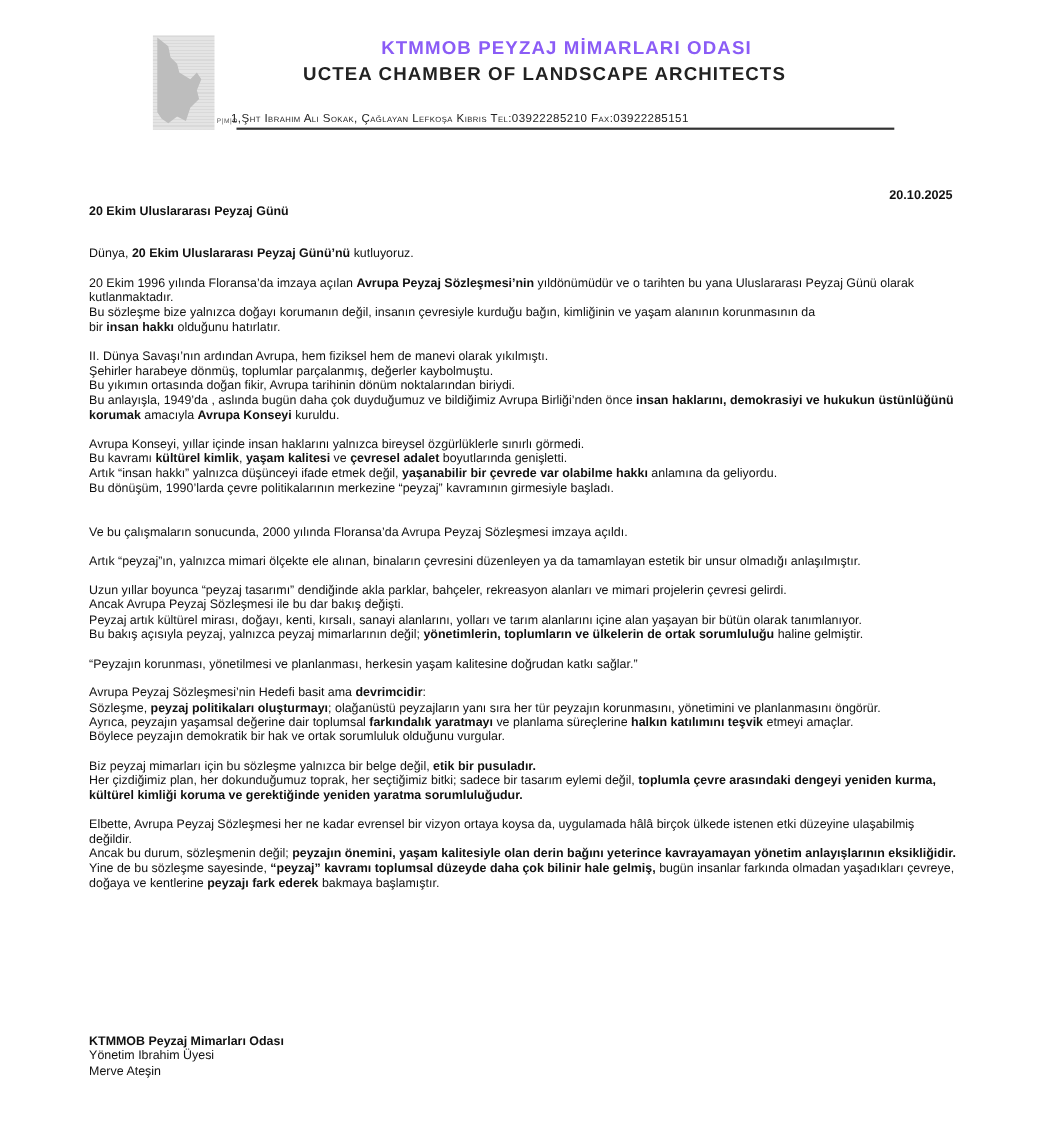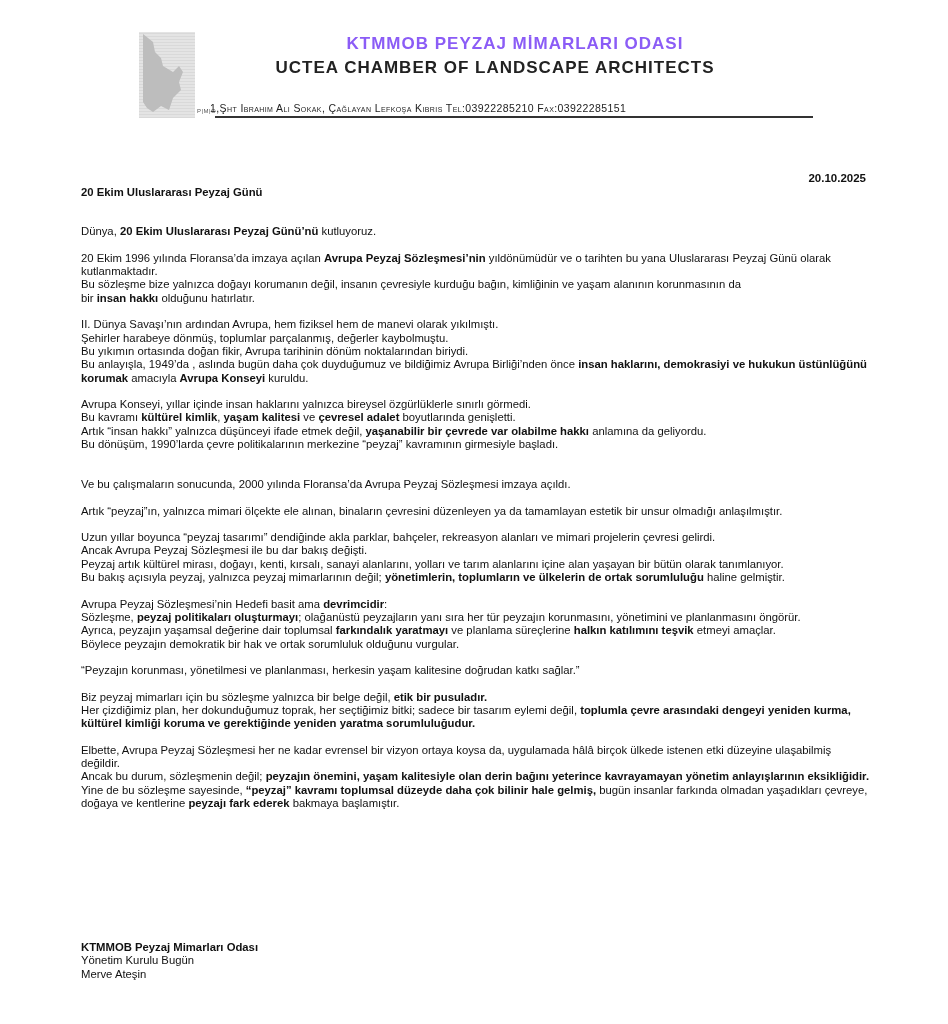--- a/index.html
+++ b/index.html
@@ -77,38 +77,38 @@
 
   <p class="para">Artık “peyzaj”ın, yalnızca mimari ölçekte ele alınan, binaların çevresini düzenleyen ya da tamamlayan estetik bir unsur olmadığı anlaşılmıştır.</p>
 
   <p class="para">
     <span>Uzun yıllar boyunca “peyzaj tasarımı” dendiğinde akla parklar, bahçeler, rekreasyon alanları ve mimari projelerin çevresi gelirdi.</span><br>
     <span>Ancak Avrupa Peyzaj Sözleşmesi ile bu dar bakış değişti.</span><br>
     <span>Peyzaj artık kültürel mirası, doğayı, kenti, kırsalı, sanayi alanlarını, yolları ve tarım alanlarını içine alan yaşayan bir bütün olarak tanımlanıyor.</span><br>
     <span>Bu bakış açısıyla peyzaj, yalnızca peyzaj mimarlarının değil; </span><b>yönetimlerin, toplumların ve ülkelerin de ortak sorumluluğu</b><span> haline gelmiştir.</span>
   </p>
 
+  <p class="para">“Peyzajın korunması, yönetilmesi ve planlanması, herkesin yaşam kalitesine doğrudan katkı sağlar.”</p>
+
   <p class="para">
     <span>Avrupa Peyzaj Sözleşmesi’nin Hedefi basit ama </span><b>devrimcidir</b><span>:</span><br>
     <span>Sözleşme, </span><b>peyzaj politikaları oluşturmayı</b><span>; olağanüstü peyzajların yanı sıra her tür peyzajın korunmasını, yönetimini ve planlanmasını öngörür.</span><br>
     <span>Ayrıca, peyzajın yaşamsal değerine dair toplumsal </span><b>farkındalık yaratmayı</b><span> ve planlama süreçlerine </span><b>halkın katılımını teşvik</b><span> etmeyi amaçlar.</span><br>
     <span>Böylece peyzajın demokratik bir hak ve ortak sorumluluk olduğunu vurgular.</span>
   </p>
-
-  <p class="para">“Peyzajın korunması, yönetilmesi ve planlanması, herkesin yaşam kalitesine doğrudan katkı sağlar.”</p>
 
   <p class="para">
     <span>Biz peyzaj mimarları için bu sözleşme yalnızca bir belge değil, </span><b>etik bir pusuladır.</b><br>
     <span>Her çizdiğimiz plan, her dokunduğumuz toprak, her seçtiğimiz bitki; sadece bir tasarım eylemi değil, </span><b>toplumla çevre arasındaki dengeyi yeniden kurma, kültürel kimliği koruma ve gerektiğinde yeniden yaratma sorumluluğudur.</b>
   </p>
 
   <p class="para">
     <span>Elbette, Avrupa Peyzaj Sözleşmesi her ne kadar evrensel bir vizyon ortaya koysa da, uygulamada hâlâ birçok ülkede istenen etki düzeyine ulaşabilmiş değildir.</span><br>
     <span>Ancak bu durum, sözleşmenin değil; </span><b>peyzajın önemini, yaşam kalitesiyle olan derin bağını yeterince kavrayamayan yönetim anlayışlarının eksikliğidir.</b><br>
     <span>Yine de bu sözleşme sayesinde, </span><b>“peyzaj” kavramı toplumsal düzeyde daha çok bilinir hale gelmiş,</b><span> bugün insanlar farkında olmadan yaşadıkları çevreye, doğaya ve kentlerine </span><b>peyzajı fark ederek</b><span> bakmaya başlamıştır.</span>
   </p>
 </div>
 
 <div class="signature">
   <b>KTMMOB Peyzaj Mimarları Odası</b><br>
-  <span>Yönetim Kurulu Bugün</span><br>
+  <span>Yönetim Ibrahim Üyesi</span><br>
   <span>Merve Ateşin</span>
 </div>
 
 </body></html>

